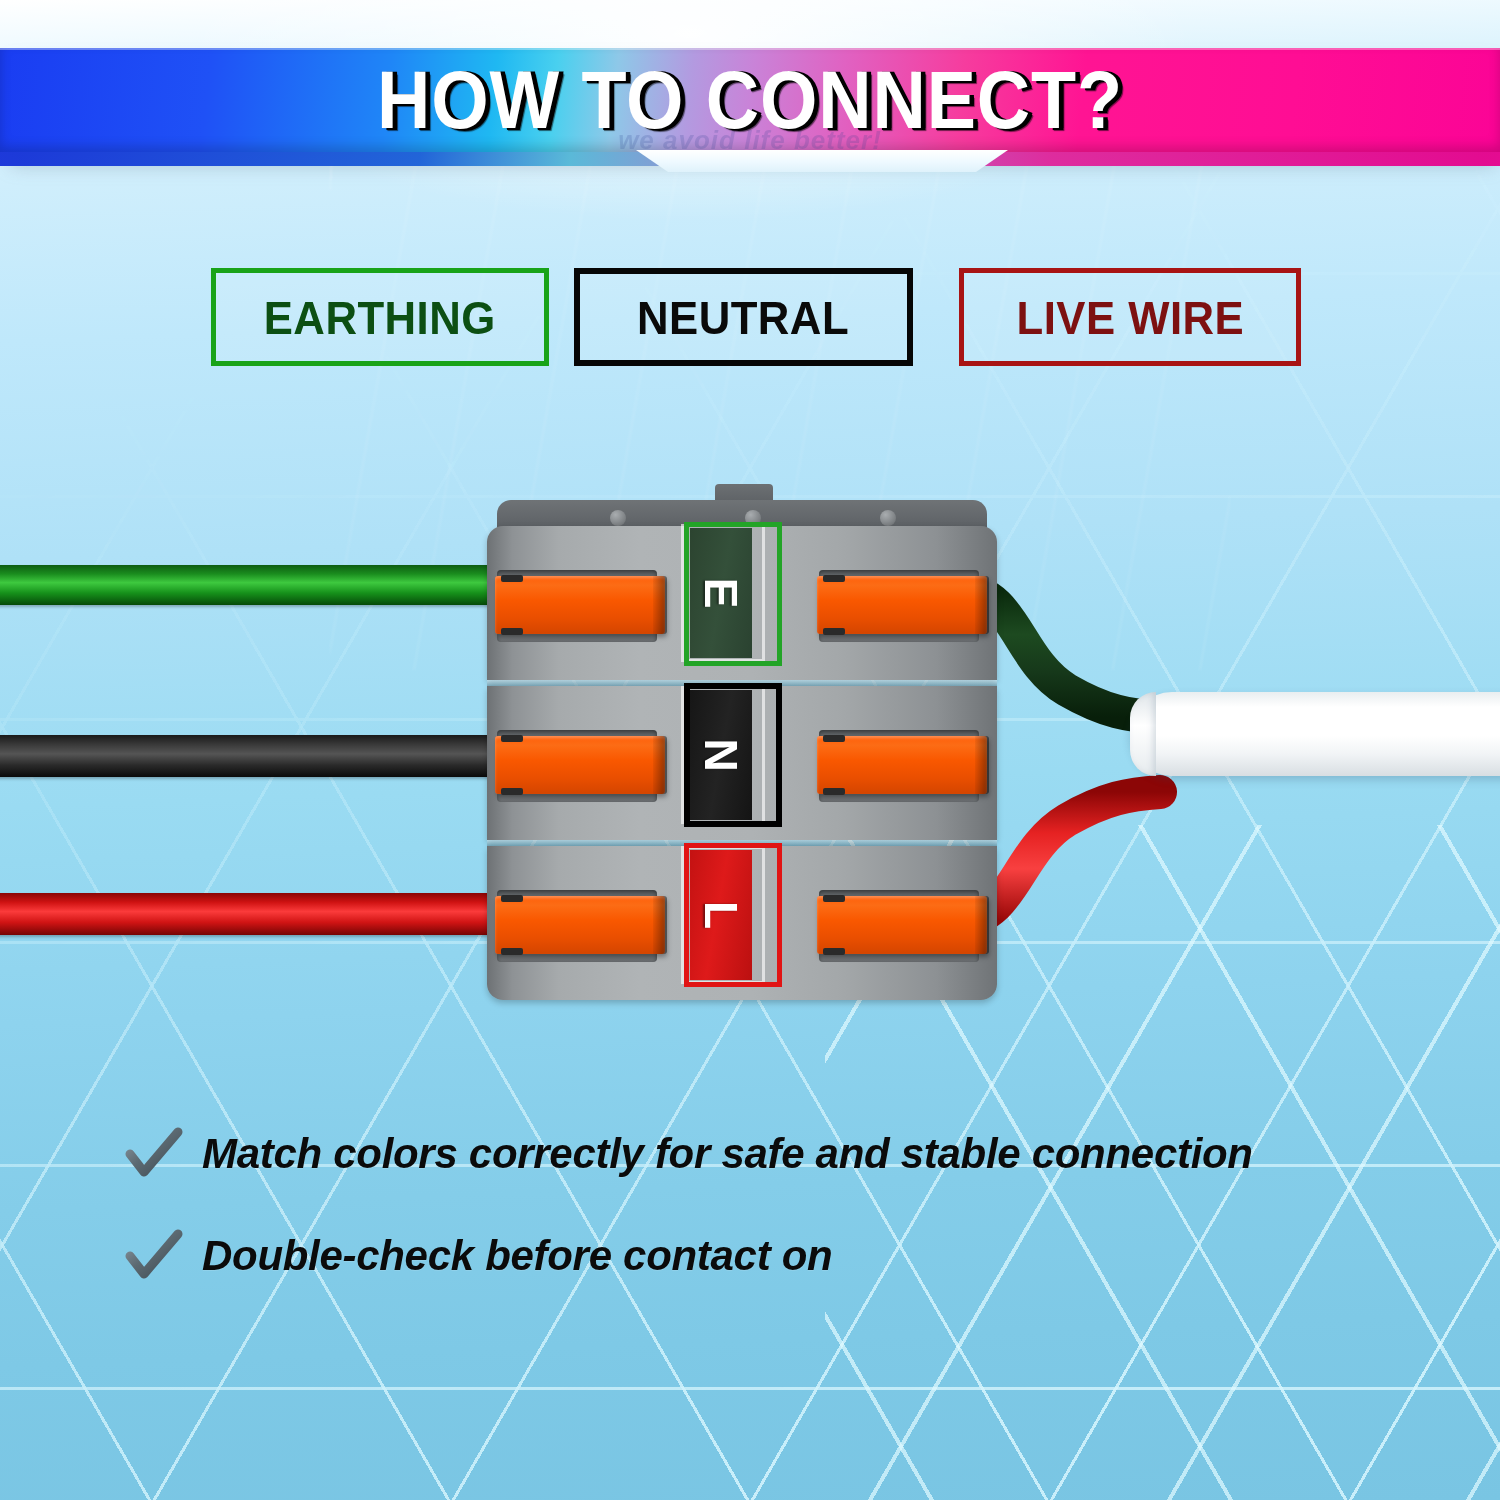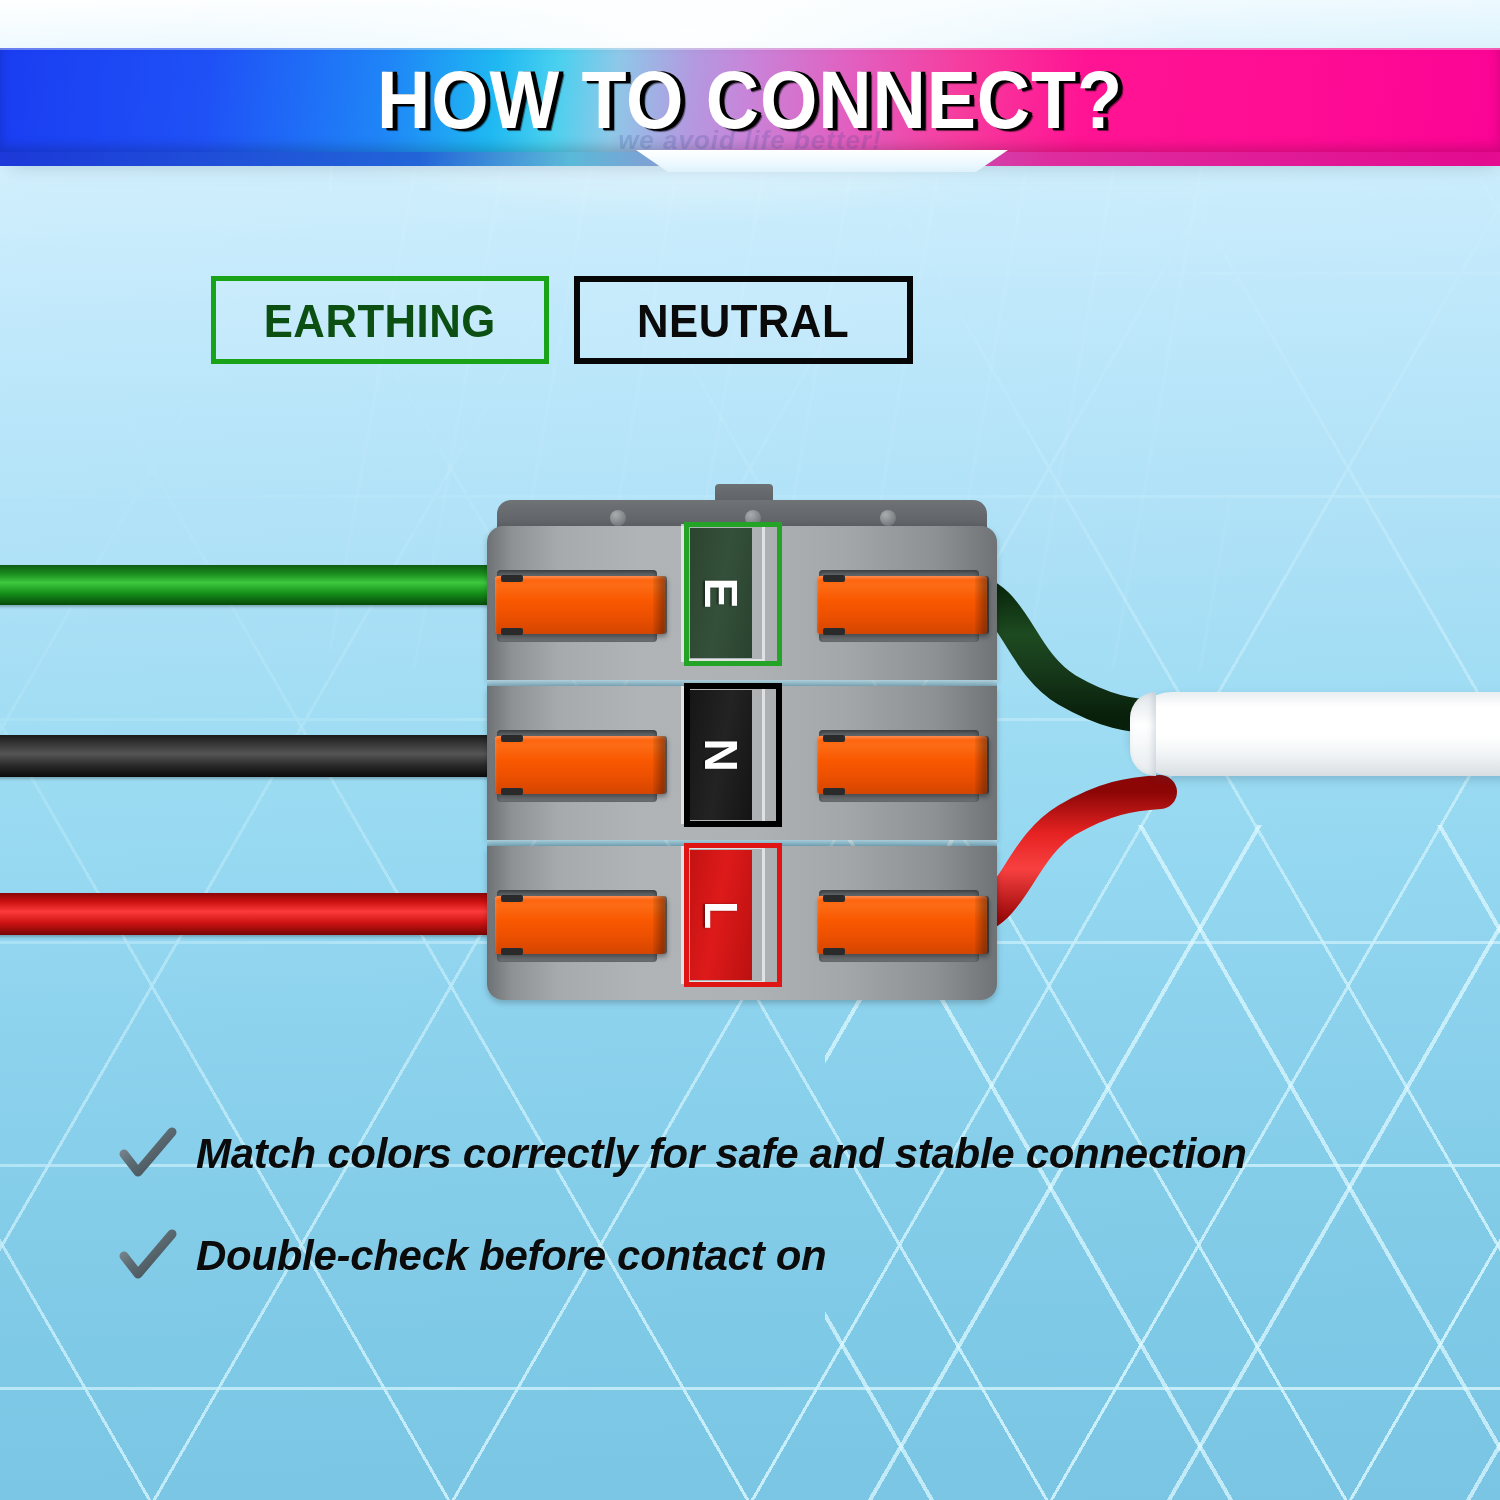--- a/index.html
+++ b/index.html
@@ -116,25 +116,24 @@
     color:rgba(40,60,140,.18);letter-spacing:1px;white-space:nowrap;
     pointer-events:none;
   }
 
   
   .legend{
     position:absolute;left:211px;top:268px;width:1090px;height:98px;
     display:flex;gap:0;
   }
   .legend-box{
-    position:absolute;top:0;height:88px;
+    position:absolute;top:0;height:98px;
     display:flex;align-items:center;justify-content:center;
     background:rgba(255,255,255,.10);
     box-sizing:border-box;
-    margin-top:8px;
   }
   .legend-box .lbl{
     font-family:"Liberation Sans Narrow","Liberation Sans", sans-serif;
     font-weight:bold;font-size:47px;letter-spacing:.5px;
     transform:scaleX(.93);white-space:nowrap;
   }
   #lg0{left:0px;width:338px;border:5px solid #19a319;}
   #lg0 .lbl{color:#0c4f13;}
   #lg1{left:363px;width:339px;border:6px solid #060606;}
   #lg1 .lbl{color:#0a0a0a;}
@@ -258,21 +257,21 @@
     border:3px solid rgba(255,255,255,.62);
   }
   #strip-e{background:linear-gradient(100deg,#2c4430 0%,#34503a 50%,#2a4230 100%);}
   #strip-n{background:linear-gradient(100deg,#161616 0%,#232323 50%,#141414 100%);}
   #strip-l{background:linear-gradient(100deg,#c41212 0%,#de1a1a 45%,#bb1010 100%);}
   #out-e{border:5px solid #23a427;}
   #out-n{border:6px solid #000000;}
   #out-l{border:5px solid #e11414;}
 
   
-  .checklist{position:absolute;left:118px;top:1128px;width:1280px;}
+  .checklist{position:absolute;left:124px;top:1128px;width:1280px;}
   .check-row{position:relative;display:flex;align-items:flex-start;margin-bottom:42px;}
   .check-icon{
     position:relative;width:62px;height:62px;flex:0 0 62px;margin-right:16px;margin-top:-2px;
   }
   .check-icon svg{display:block;}
   .check-text{
     font-family:"Liberation Sans", sans-serif;
     font-weight:bold;font-style:italic;
     font-size:42px;line-height:52px;color:#0b0b0b;
     letter-spacing:-.3px;white-space:nowrap;
@@ -298,20 +297,23 @@
     <div class="banner-title">HOW TO CONNECT?</div>
     <div class="banner-notch"></div>
   </div>
 
   <div class="legend">
     <div class="legend-box" id="lg0">
       <span class="lbl">EARTHING</span>
     </div>
     <div class="legend-box" id="lg1">
       <span class="lbl">NEUTRAL</span>
+    </div>
+    <div class="legend-box" id="lg2">
+      <span class="lbl">LIVE WIRE</span>
     </div>
   </div>
 
   <div class="wire-l wire-green-l">
       <div class="core"></div>
     </div>
   <div class="wire-l wire-black-l">
       <div class="core"></div>
     </div>
   <div class="wire-l wire-red-l">

